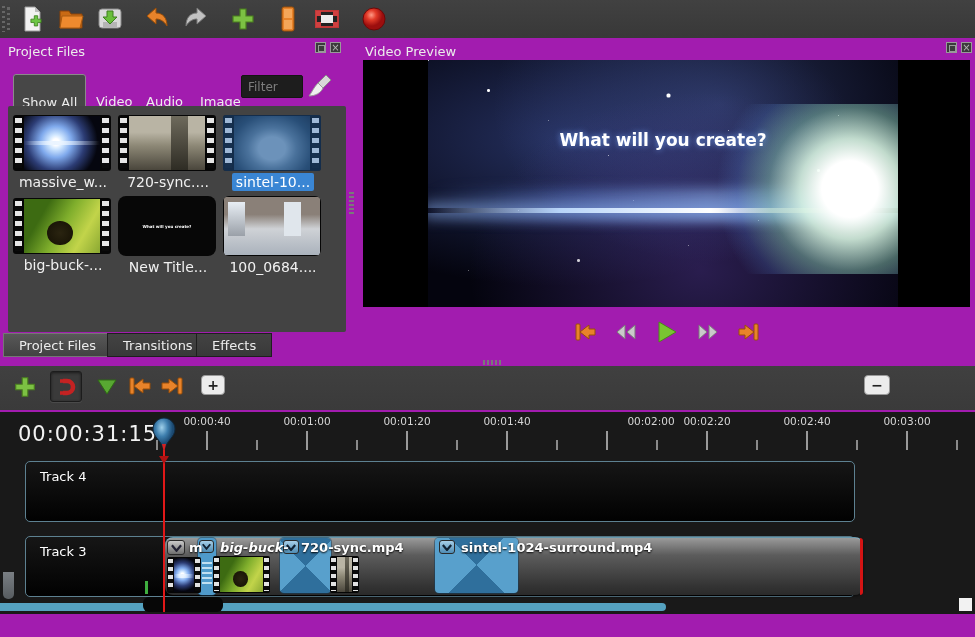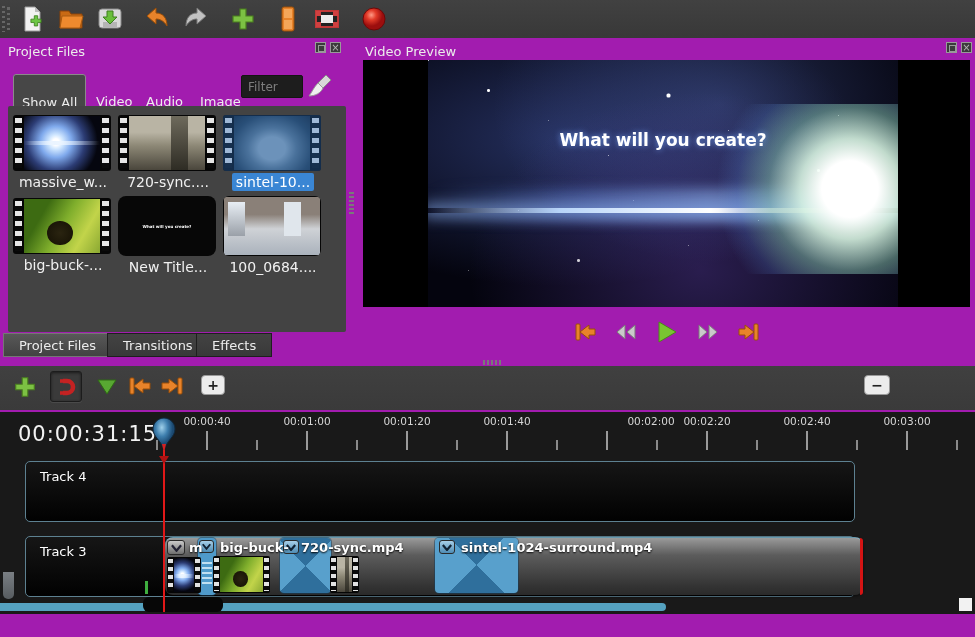--- a/index.html
+++ b/index.html
@@ -404,21 +404,21 @@
 
         <div class="transition" style="left:33px;top:0;width:18px;height:57px;">
           <div class="chev-btn blue" style="left:1px;top:2px;width:15px;height:13px;">
             <svg width="9" height="7" viewBox="0 0 12 8">
                 <path d="M1 1 L6 7 L11 1" stroke="#123" stroke-width="2.6" fill="none"></path>
               </svg>
           </div>
           <div class="trans-dots"></div>
         </div>
 
-        <div class="clip-label" style="left:55px;top:2px;">big-buck-</div>
+        <div class="clip-label" style="left:55px;top:2px;font-style:italic;">big-buck-</div>
         <div class="mini-film" style="left:48px;top:18px;width:57px;height:37px;">
             <div class="img art-bbb"></div>
           </div>
 
         <div class="transition bowtie" style="left:115px;top:0;width:51px;height:55px;">
           <div class="chev-btn blue" style="left:3px;top:2px;width:16px;height:14px;">
             <svg width="10" height="7" viewBox="0 0 12 8">
                 <path d="M1 1 L6 7 L11 1" stroke="#123" stroke-width="2.6" fill="none"></path>
               </svg>
           </div>

